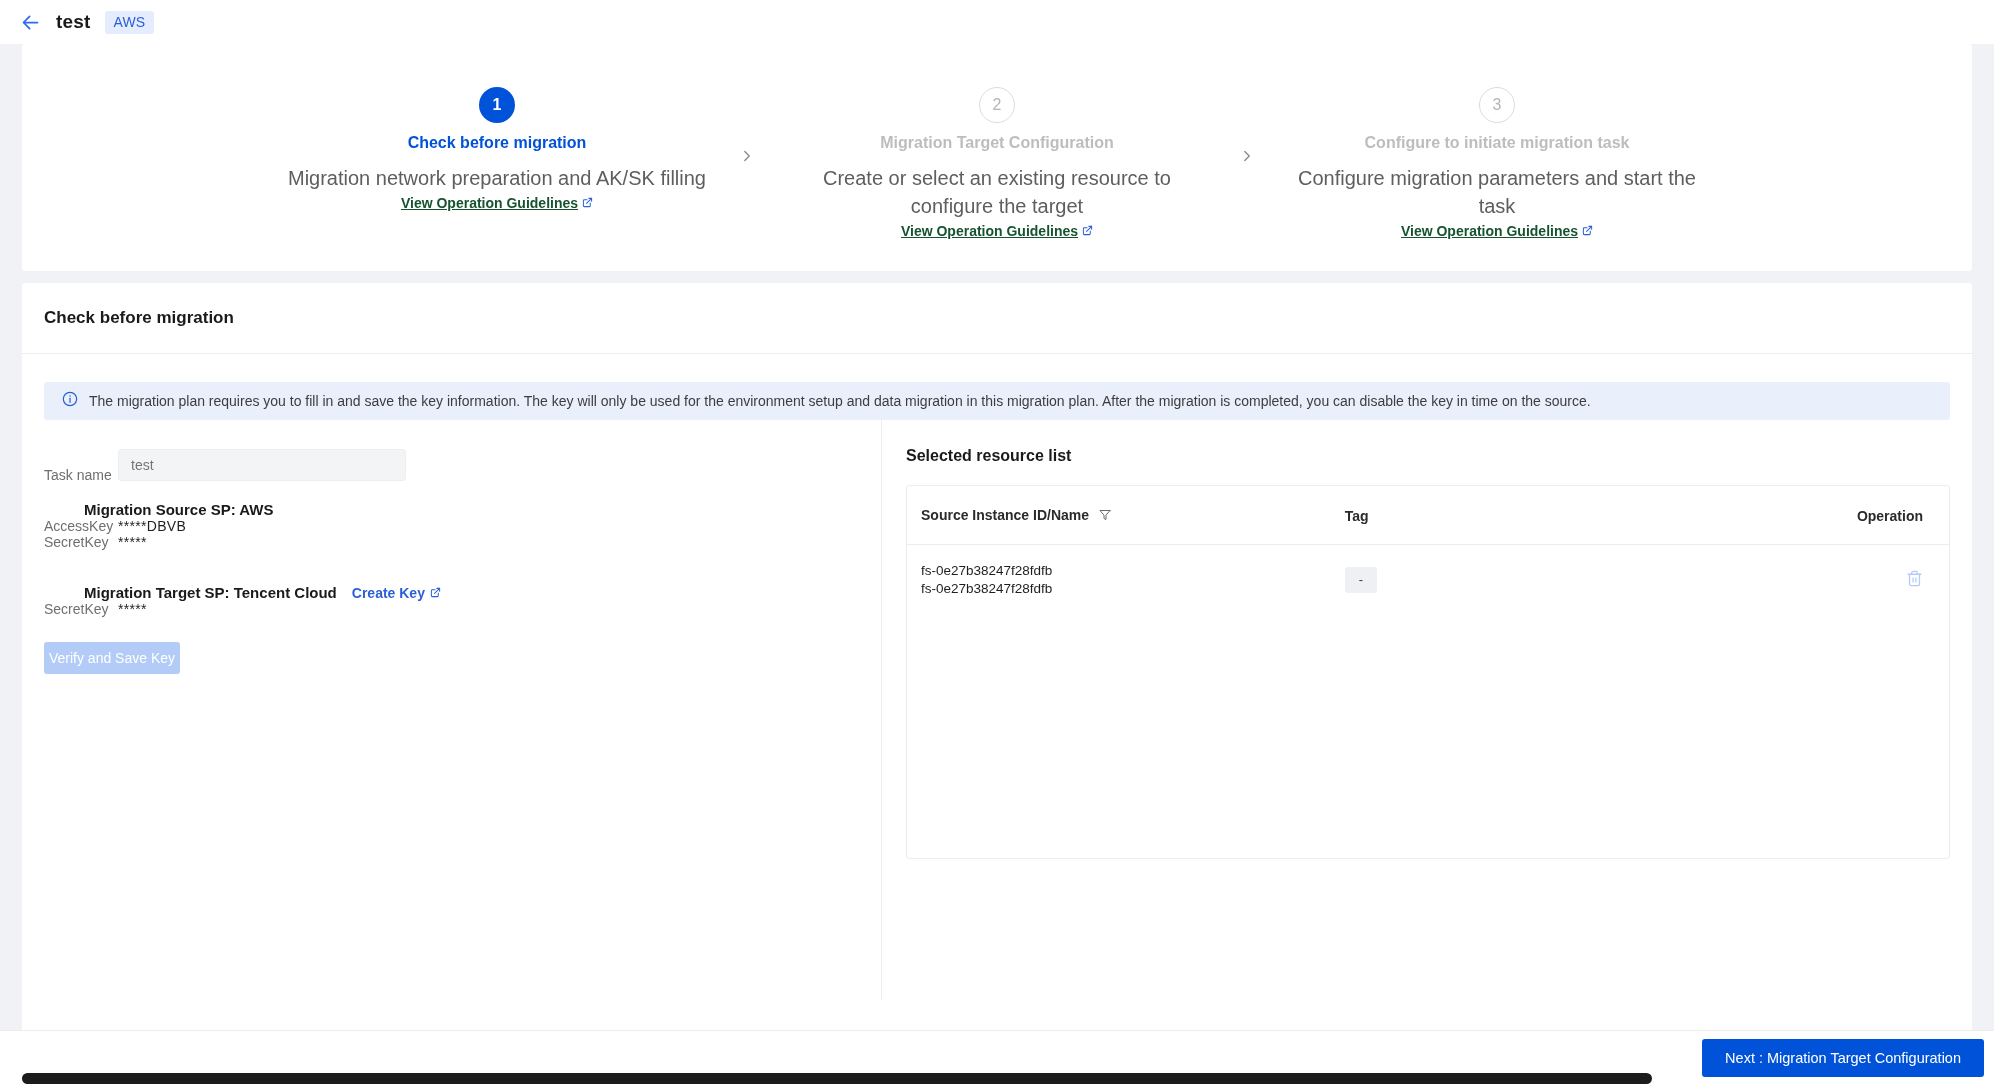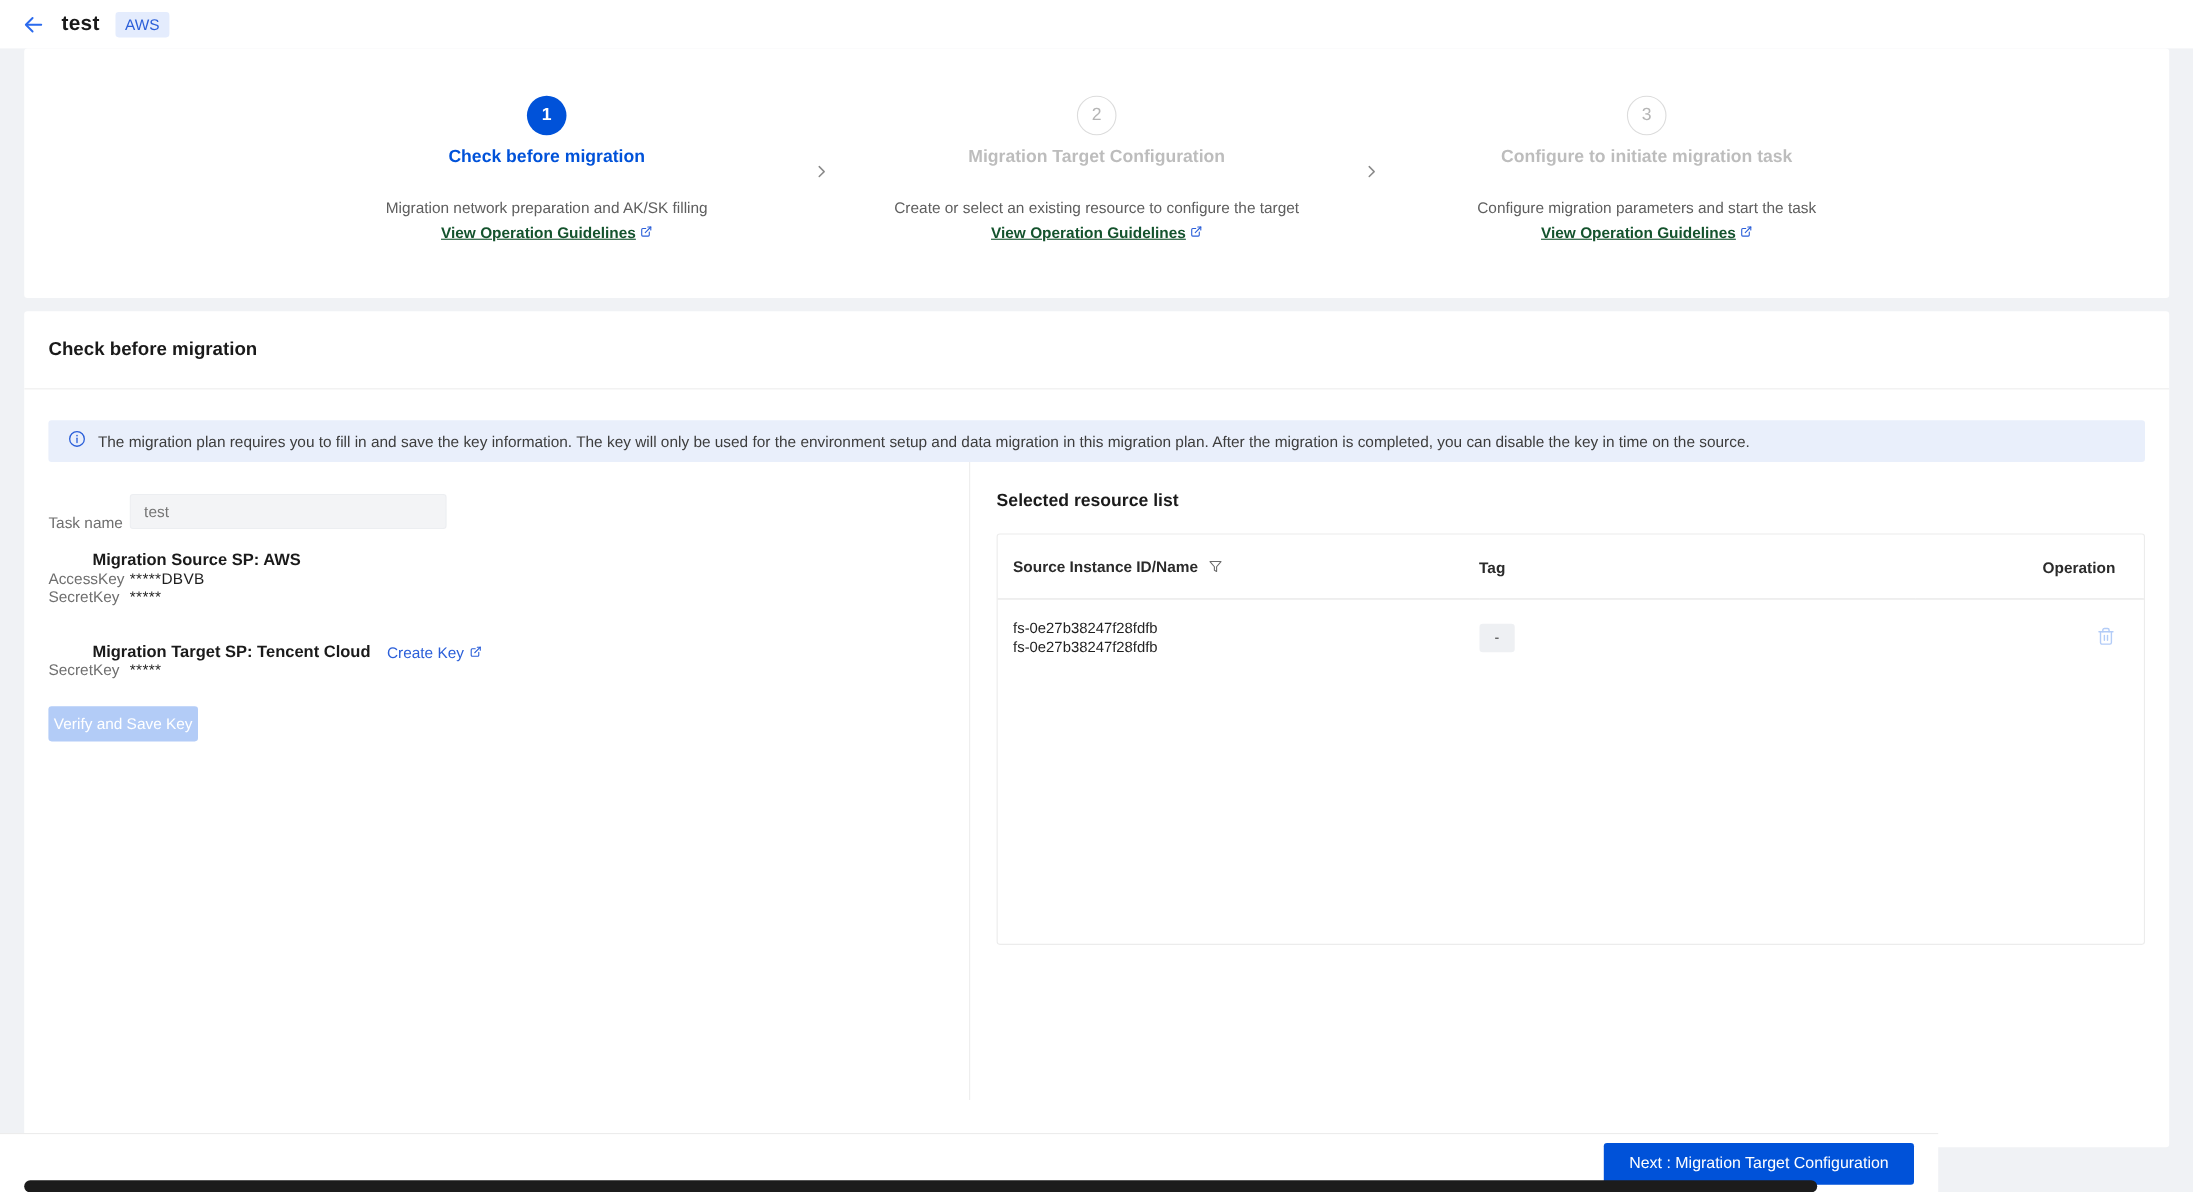--- a/index.html
+++ b/index.html
@@ -86,22 +86,22 @@
     font-weight: normal;
   }
   .step-title {
     margin-top: 11px;
     font-size: 16px;
     font-weight: bold;
   }
   .step.active .step-title { color: #0052d9; }
   .step.inactive .step-title { color: #bdbdbd; }
   .step-desc {
-    margin-top: 28px;
-    font-size: 14px;
+    margin-top: 12px;
+    font-size: 20px;
     color: #5e5e5e;
     line-height: 1.4;
   }
   .step-link {
     margin-top: 3px;
     font-size: 14px;
     font-weight: bold;
     color: #14532d;
     text-decoration: underline;
     cursor: pointer;
@@ -299,28 +299,28 @@
   .trash-btn {
     background: none; border: none; cursor: pointer;
     color: #b3ccf7;
     padding: 0;
   }
 
   
   .bottom-bar {
     position: absolute;
     left: 0; bottom: 0;
-    width: 1762px;
+    width: 1994px;
     height: 54px;
     background: #ffffff;
     border-top: 1px solid #ececec;
     display: flex;
     align-items: center;
     justify-content: flex-end;
-    padding-right: 22px;
+    padding-right: 10px;
   }
   .next-btn {
     background: #0052d9;
     color: #fff;
     border: none;
     border-radius: 3px;
     font-size: 14.5px;
     height: 38px;
     padding: 0 23px;
     font-family: "Liberation Sans", sans-serif;
@@ -450,21 +450,21 @@
           <span class="kv-label">AccessKey</span>
           <span class="kv-value">*****DBVB</span>
         </div>
         <div class="kv-row">
           <span class="kv-label">SecretKey</span>
           <span class="kv-value">*****</span>
         </div>
 
         <div class="sp-head" style="margin-top:34px;">
           <span>Migration Target SP: Tencent Cloud</span>
-          <span class="inline-link" style="font-weight:normal;text-align:right;">
+          <span class="inline-link" style="font-weight:bold;text-align:right;">
             <span>Create Key</span>
             <span class="ext-icon">
               <svg width="11" height="11" viewBox="0 0 24 24" fill="none" stroke="#2b5fd9" stroke-width="2.2" stroke-linecap="round" stroke-linejoin="round">
                   <path d="M18 13v6a2 2 0 0 1-2 2H5a2 2 0 0 1-2-2V8a2 2 0 0 1 2-2h6"></path>
                   <polyline points="15 3 21 3 21 9"></polyline>
                   <line x1="10" y1="14" x2="21" y2="3"></line>
                 </svg>
             </span>
           </span>
         </div>

